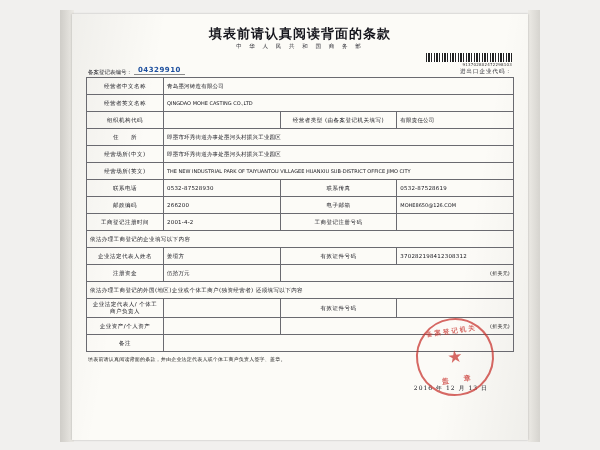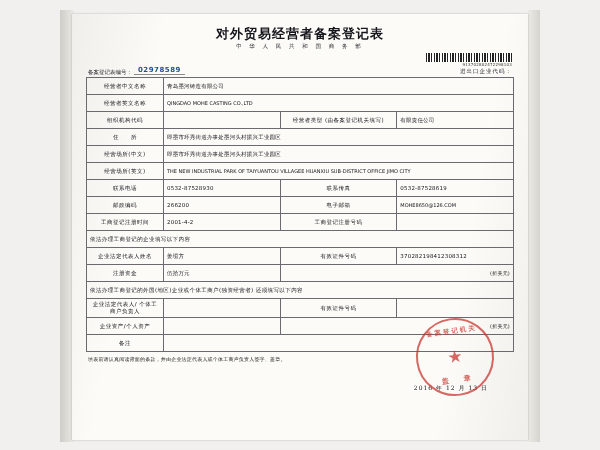--- a/index.html
+++ b/index.html
@@ -173,27 +173,27 @@
 </head>
 <body>
 
 <div id="page">
   <div class="gutter-l"></div>
   <div class="gutter-r"></div>
 
   <div class="sheet">
     <div class="doc">
 
-      <div class="title">对外贸易经营者备案登记表</div>
+      <div class="title">填表前请认真阅读背面的条款</div>
       <div class="subtitle">中 华 人 民 共 和 国 商 务 部</div>
 
       <div class="headrow">
         <div class="left">
           <span>备案登记表编号：</span>
-          <span class="regno">02978589</span>
+          <span class="regno">04329910</span>
         </div>
         <div class="right">
           <span class="bars"></span>
           <div class="barcode">913702802472298103</div>
           <div class="imp">进出口企业代码：</div>
         </div>
       </div>
 
       <table class="main">
         <tbody>

